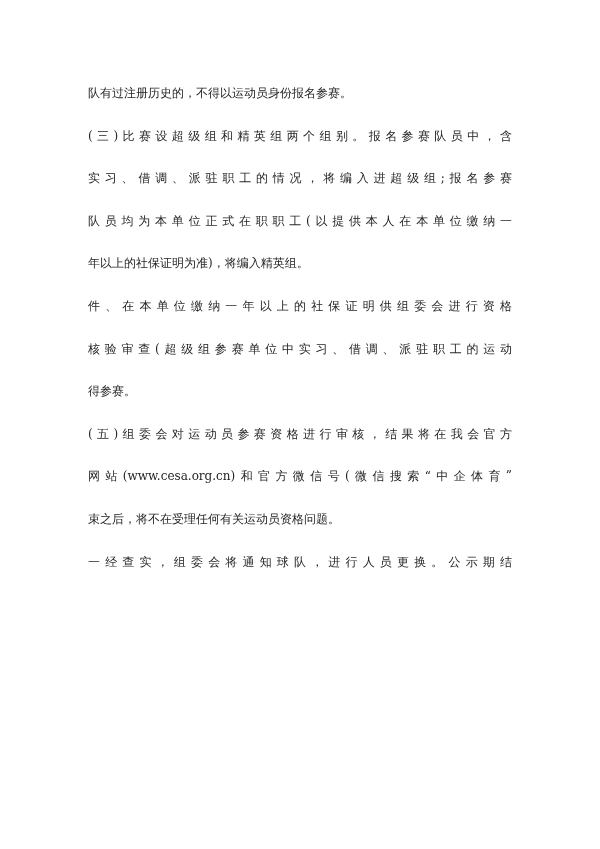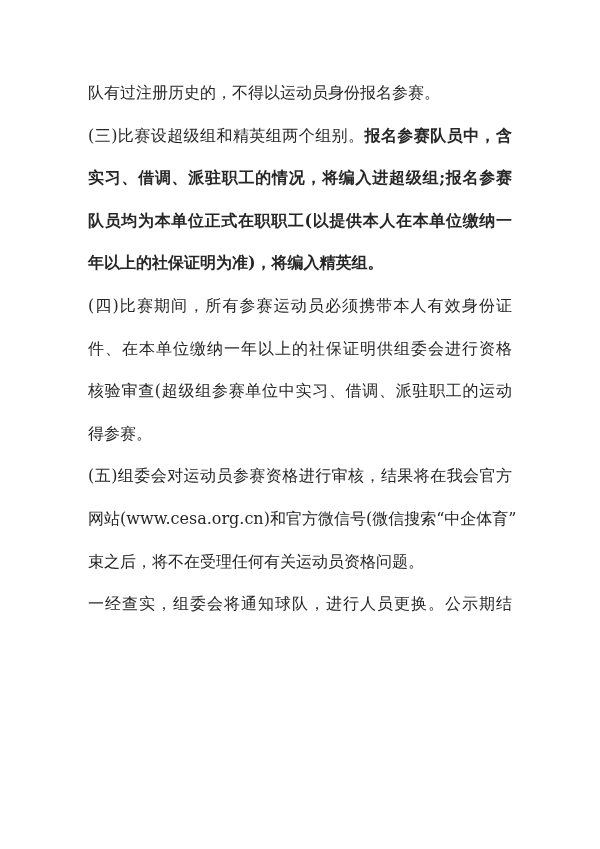--- a/index.html
+++ b/index.html
@@ -17,43 +17,42 @@
   .doc {
     position: absolute;
     left: 88px;
     top: 72px;
     width: 424px;
     color: #262626;
   }
   .line {
     height: 42.6px;
     line-height: 42.6px;
-    font-size: 16px;
+    font-size: 12px;
     white-space: nowrap;
     text-align: left;
   }
   .line.fill {
     text-align: justify;
     text-align-last: justify;
     text-justify: inter-character;
   }
   .b {
-    font-weight: bold;
+    font-weight: normal;
   }
 </style>
 </head>
 <body>
 
 <div class="doc">
   <div class="line"><span>队有过注册历史的，不得以运动员身份报名参赛。</span><span class="b"></span></div>
   <div class="line fill"><span>(三)比赛设超级组和精英组两个组别。</span><span class="b">报名参赛队员中，含</span></div>
   <div class="line fill"><span></span><span class="b">实习、借调、派驻职工的情况，将编入进超级组;报名参赛</span></div>
   <div class="line fill"><span></span><span class="b">队员均为本单位正式在职职工(以提供本人在本单位缴纳一</span></div>
   <div class="line"><span></span><span class="b">年以上的社保证明为准)，将编入精英组。</span></div>
-  <div class="line fill"><span>(四)比赛期间，所有参赛运动员必须携带本人有效身份证</span><span class="b"></span></div>
   <div class="line fill"><span>件、在本单位缴纳一年以上的社保证明供组委会进行资格</span><span class="b"></span></div>
   <div class="line fill"><span>核验审查(超级组参赛单位中实习、借调、派驻职工的运动</span><span class="b"></span></div>
   <div class="line"><span>得参赛。</span><span class="b"></span></div>
   <div class="line fill"><span>(五)组委会对运动员参赛资格进行审核，结果将在我会官方</span><span class="b"></span></div>
   <div class="line fill"><span>网站(www.cesa.org.cn)和官方微信号(微信搜索“中企体育”</span><span class="b"></span></div>
   <div class="line"><span>束之后，将不在受理任何有关运动员资格问题。</span><span class="b"></span></div>
   <div class="line fill"><span>一经查实，组委会将通知球队，进行人员更换。公示期结</span><span class="b"></span></div>
 </div>
 
 </body></html>

